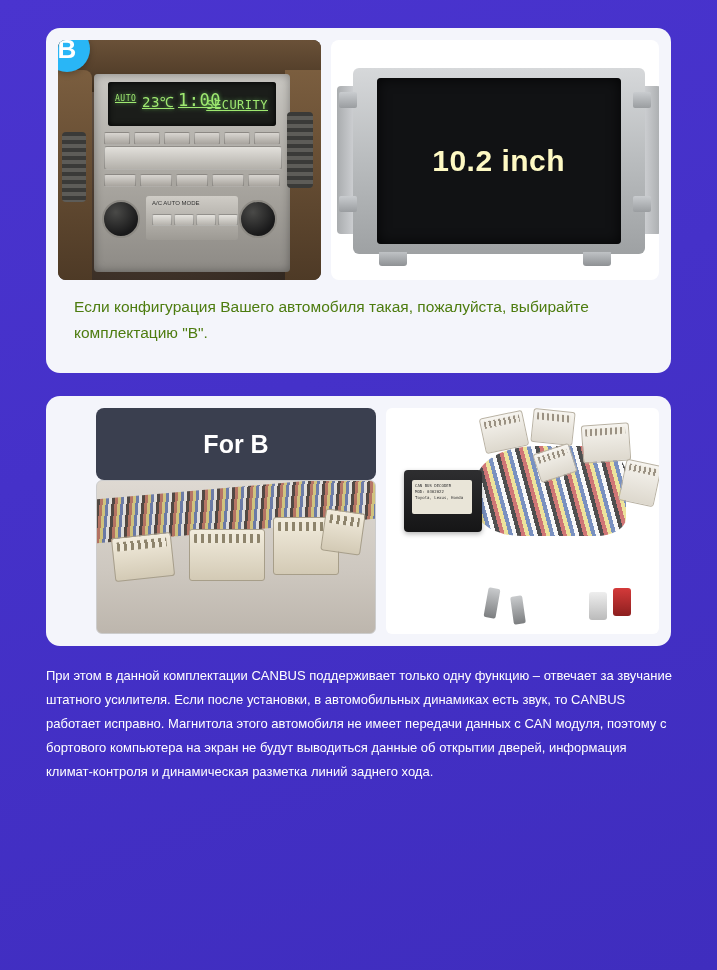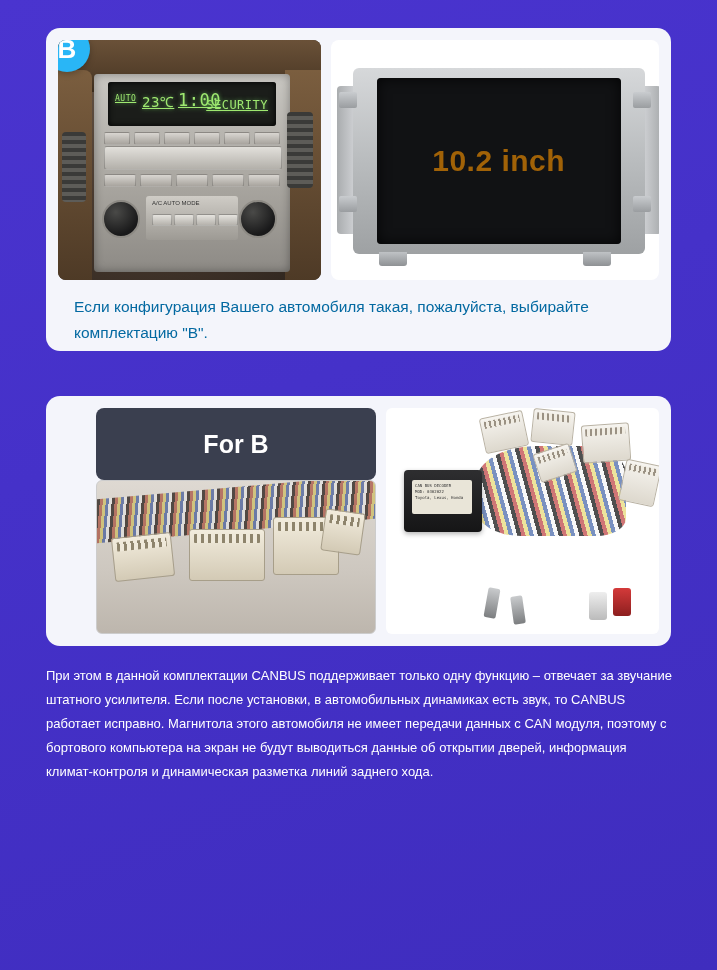--- a/index.html
+++ b/index.html
@@ -196,21 +196,21 @@
     position: absolute;
     left: 46px; top: 38px; width: 244px; height: 166px;
     background: #111214;
     border-radius: 4px;
     display: flex;
     align-items: center;
     justify-content: center;
     box-shadow: inset 0 0 14px rgba(0,0,0,.8);
   }
   .unit .screen .label {
-    color: #a16207;
+    color: #fef9c3;
     font-size: 30px;
     font-weight: bold;
     letter-spacing: .5px;
   }
   .unit .tab {
     position: absolute;
     width: 18px; height: 16px;
     background: linear-gradient(180deg,#c9cccf,#9a9da0);
     border-radius: 2px;
   }
@@ -222,22 +222,22 @@
     position: absolute;
     width: 28px; height: 14px;
     background: linear-gradient(180deg,#bfc2c5,#8e9194);
     border-radius: 0 0 3px 3px;
     top: 212px;
   }
   .unit .f1 { left: 48px; }
   .unit .f2 { right: 48px; }
 
   .caption1 {
-    padding: 14px 16px 6px 16px;
-    color: #0369a1;
+    padding: 14px 16px 28px 16px;
+    color: #4d7c0f;
     font-size: 15.5px;
     line-height: 1.65;
   }
 
   
   .card2 {
     position: absolute;
     left: 46px;
     top: 396px;
     width: 625px;

